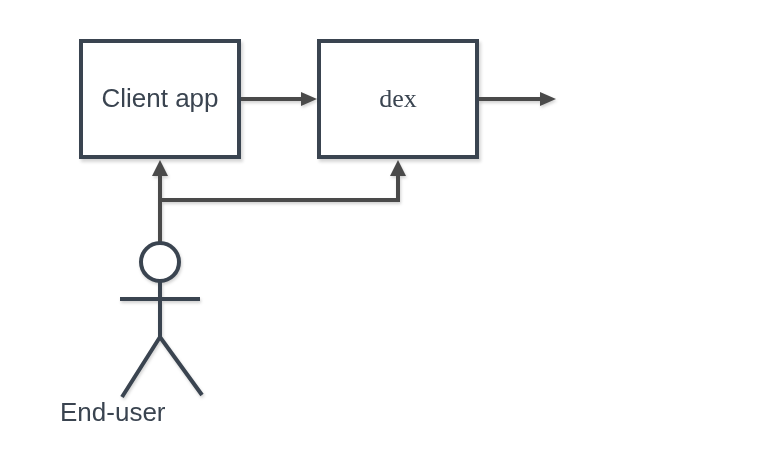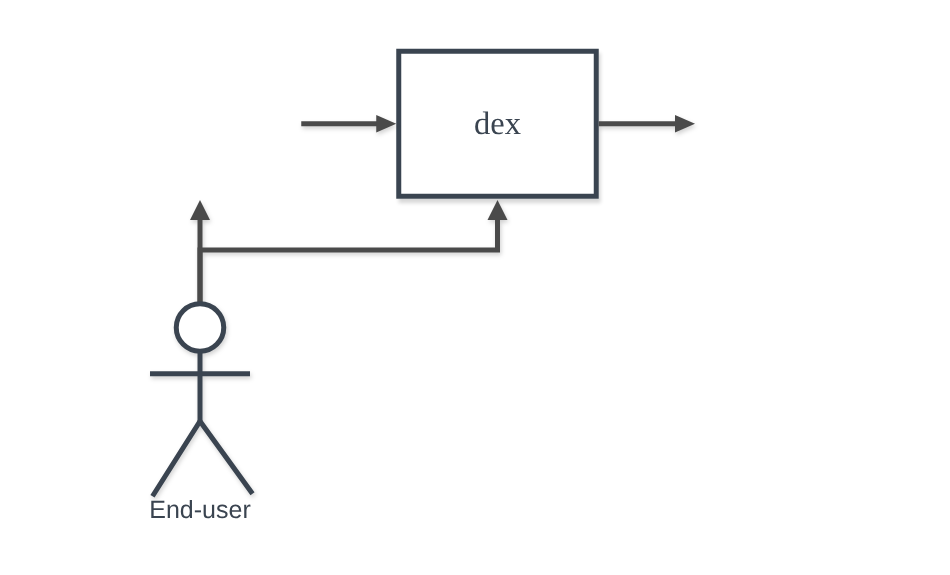--- a/index.html
+++ b/index.html
@@ -36,30 +36,33 @@
     left: 0; top: 0;
     width: 760px; height: 460px;
     pointer-events: none;
     filter: drop-shadow(1.5px 2px 1.5px rgba(0,0,0,0.18));
   }
   .actor-label {
     position: absolute;
     left: 60px;
     top: 397px;
     width: 200px;
-    text-align: center;
+    text-align: left;
     color: #3a4450;
-    font-size: 20px;
+    font-size: 26px;
   }
 </style>
 </head>
 <body>
 
 <div class="canvas">
 
+  <div class="node node-client-app">
+    <span class="node-label">Client app</span>
+  </div>
 
   <div class="node node-dex">
     <span class="node-label">dex</span>
   </div>
 
 
   <svg class="overlay" viewBox="0 0 760 460">
 
     <g>
       <line x1="241" y1="99" x2="302" y2="99" stroke-width="4" stroke="#4a4a4a"></line>

